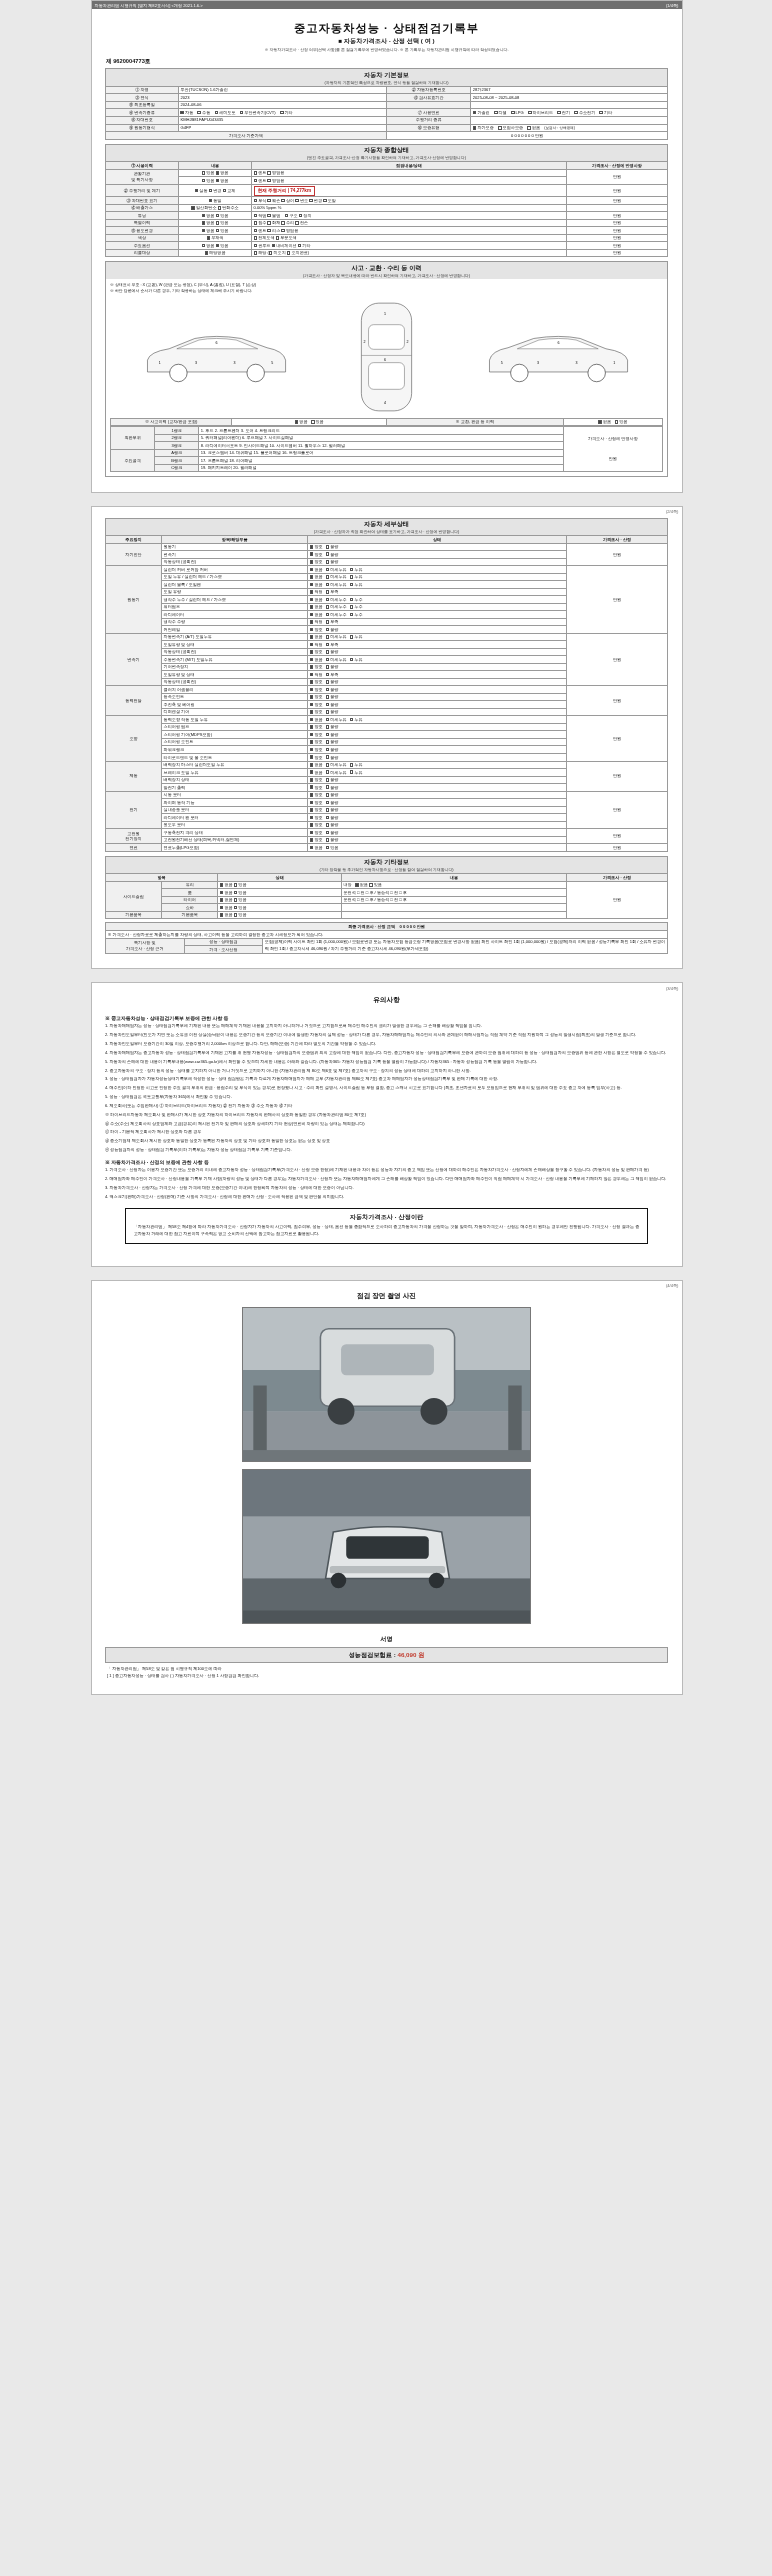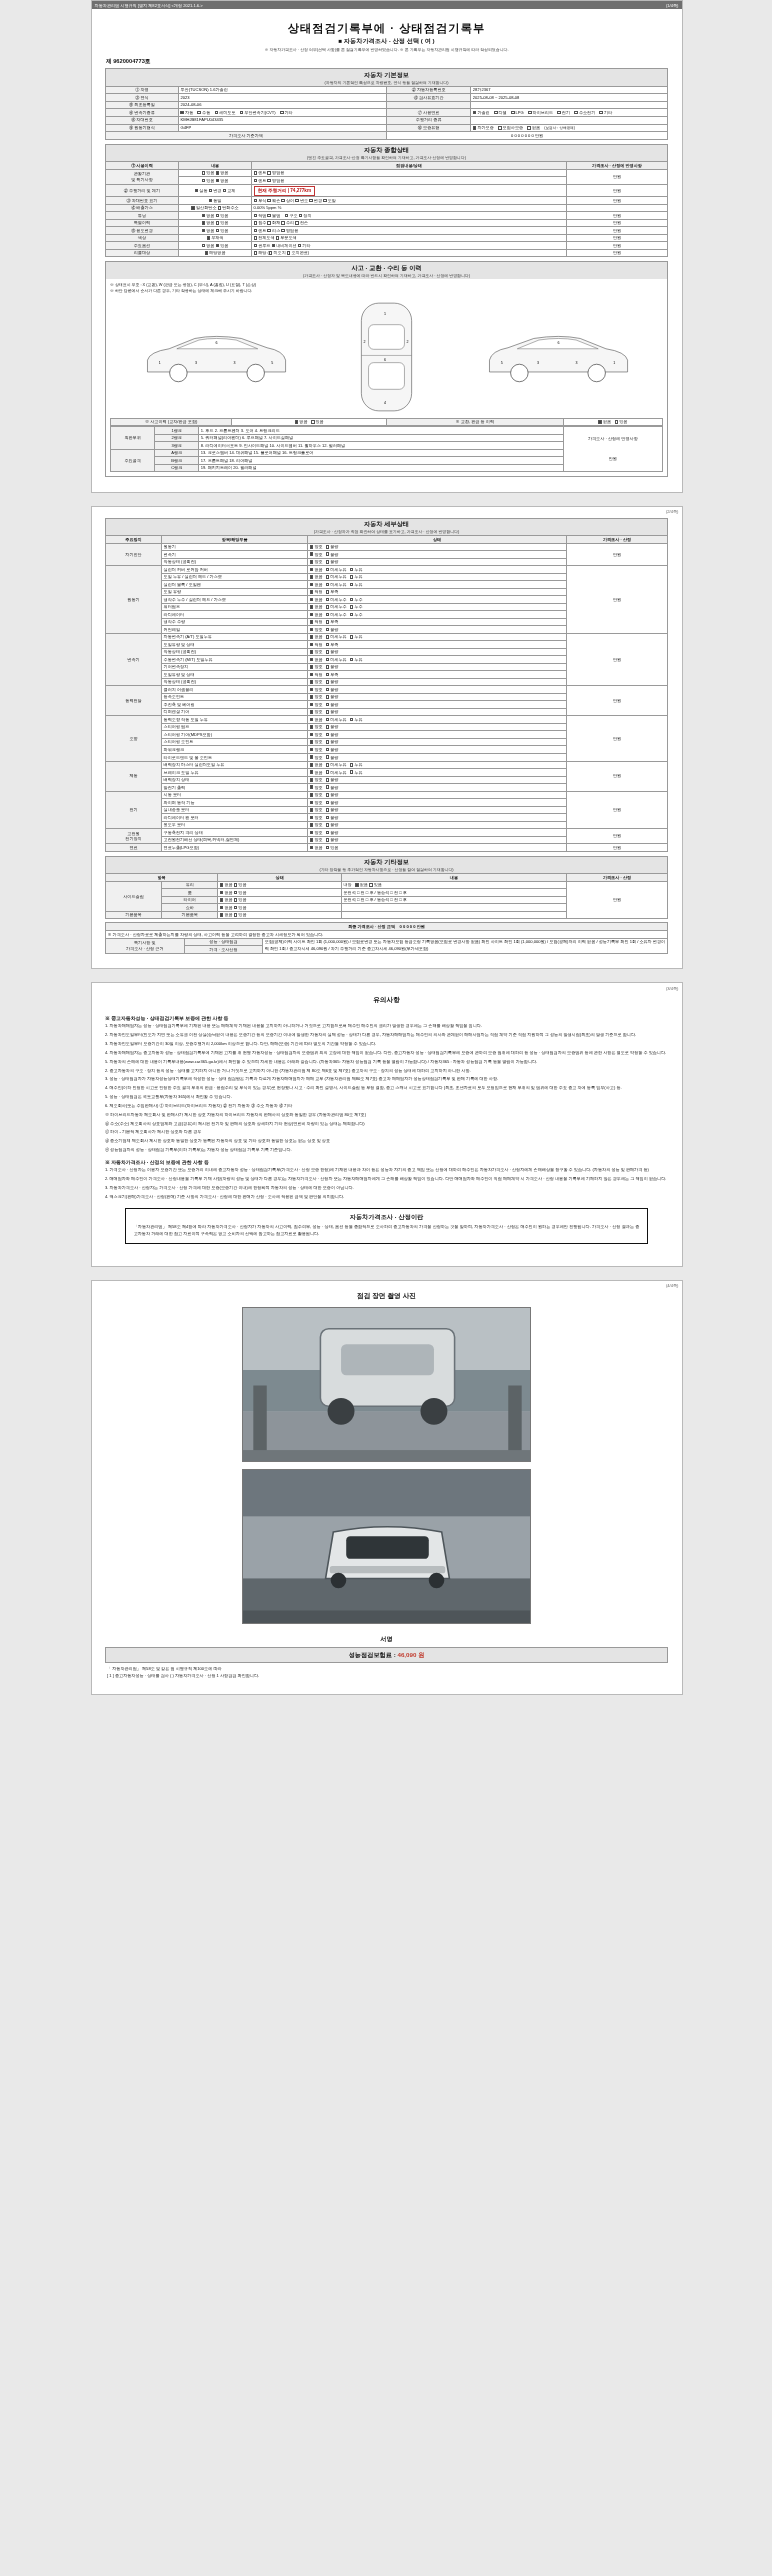--- a/index.html
+++ b/index.html
@@ -85,21 +85,21 @@
 </style>
 </head>
 <body>
 
 <div class="page">
   <div class="topnotice">
     <span>자동차관리법 시행규칙 [별지 제82호서식] &lt;개정 2021.1.6.&gt;</span>
     <span>(1/4쪽)</span>
   </div>
   <div class="page-pad">
-    <div class="doc-title">상태점검기록부에 · 상태점검기록부</div>
+    <div class="doc-title">중고자동차성능 · 상태점검기록부</div>
     <div class="doc-sub">■ 자동차가격조사 · 산정 선택 ( 여 )</div>
     <div class="doc-sub2">※ 자동차가격조사 · 산정 여부(선택 사항)를 본 점검기록부에 반영하였습니다.
 ※ 본 기록부는 자동차관리법 시행규칙에 따라 작성되었습니다.</div>
     <div class="docno">
       <span>제</span> <span>9620004773호</span>
     </div>
 
     <div class="secbar">
       <span>자동차 기본정보</span>
       <span class="sub">(자동차의 기본적인 특성으로 차량번호, 연식 등을 점검하여 기재합니다)</span>

